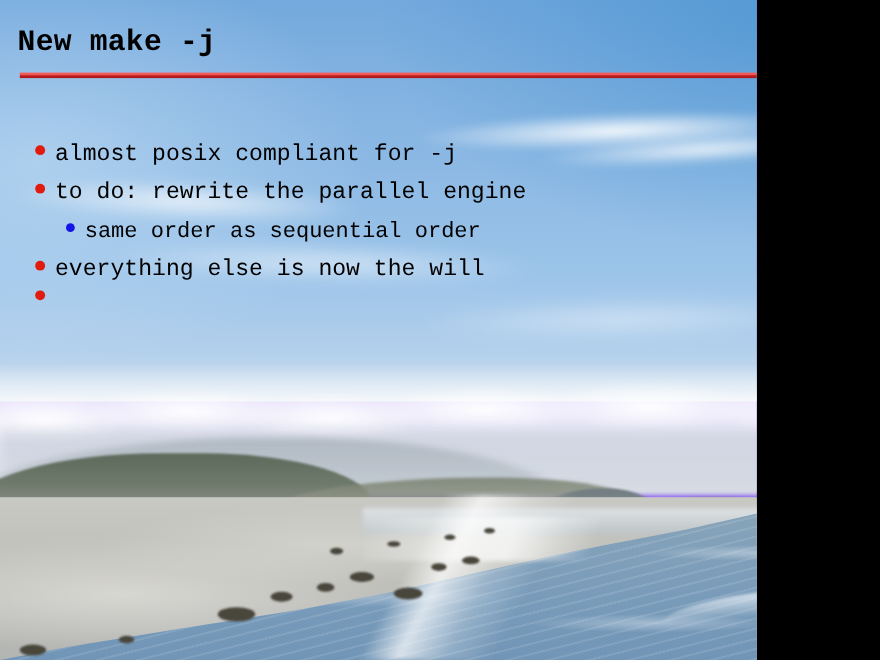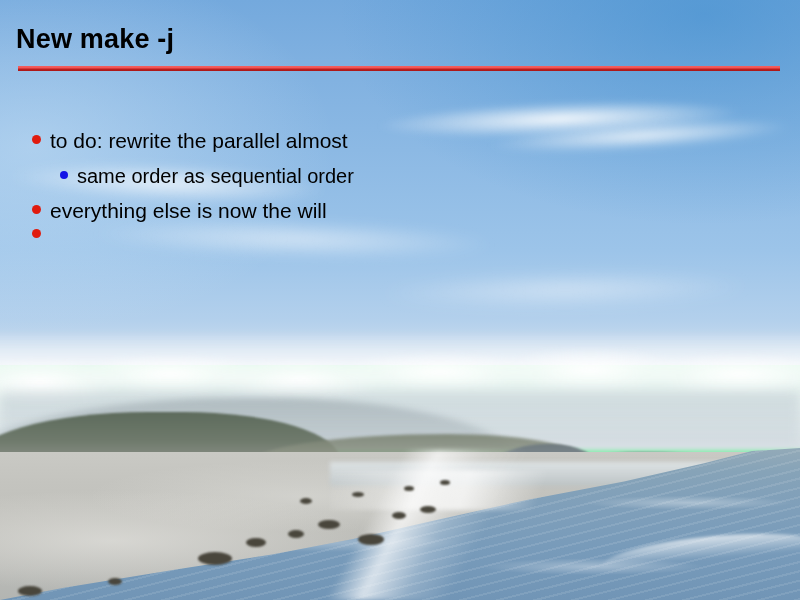--- a/index.html
+++ b/index.html
@@ -3,25 +3,25 @@
 <meta charset="utf-8">
 <title>Slide</title>
 <style>
   html, body {
     margin: 0;
     padding: 0;
     background: #000;
   }
   #slide {
     position: relative;
-    width: 800px;
+    width: 688px;
     height: 600px;
     overflow: hidden;
-    font-family: Liberation Sans, sans-serif;
-    background: #86efac;
+    font-family: Liberation Mono, monospace;
+    background: #8b5cf6;
   }
 
   
   .bg-layer { position: absolute; left: 0; top: 0; width: 800px; height: 600px; }
 
   
   .sky {
     background:
       linear-gradient(to bottom,
         #74a9dd 0px,
@@ -292,24 +292,28 @@
     <div class="clump" style="left:440px;top:480px;width:10px;height:5px;"></div>
     <div class="clump" style="left:18px;top:586px;width:24px;height:10px;"></div>
     <div class="clump" style="left:108px;top:578px;width:14px;height:7px;"></div>
   </div>
 
   <div id="title">New make -j</div>
   <div id="title-rule"></div>
 
   <div id="bullets">
 
-
     <div class="bullet-row level-1">
       <span class="dot red"></span>
-      <span class="bullet-text">to do: rewrite the parallel almost</span>
+      <span class="bullet-text">almost posix compliant for -j</span>
+    </div>
+
+    <div class="bullet-row level-1">
+      <span class="dot red"></span>
+      <span class="bullet-text">to do: rewrite the parallel engine</span>
     </div>
 
     <div class="bullet-row level-2">
       <span class="dot blue"></span>
       <span class="bullet-text">same order as sequential order</span>
     </div>
 
     <div class="bullet-row level-1">
       <span class="dot red"></span>
       <span class="bullet-text">everything else is now the will</span>

